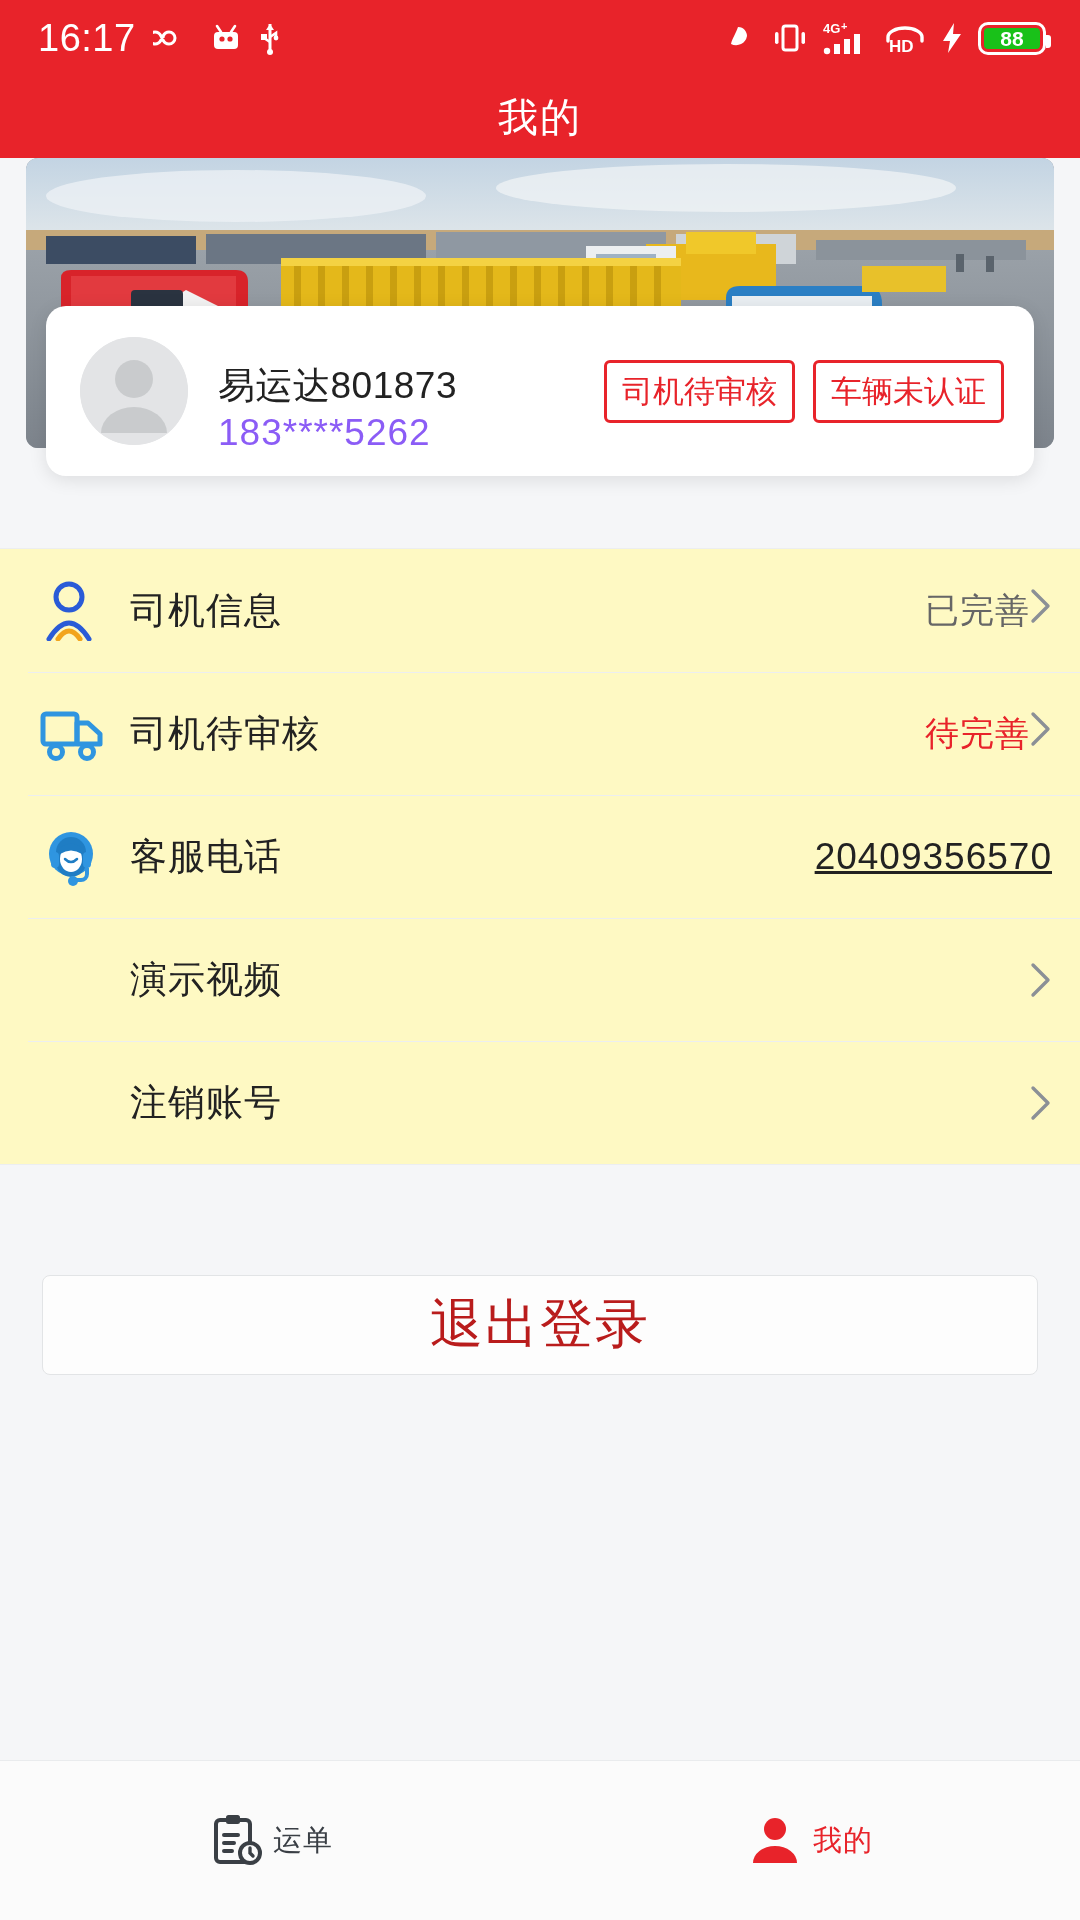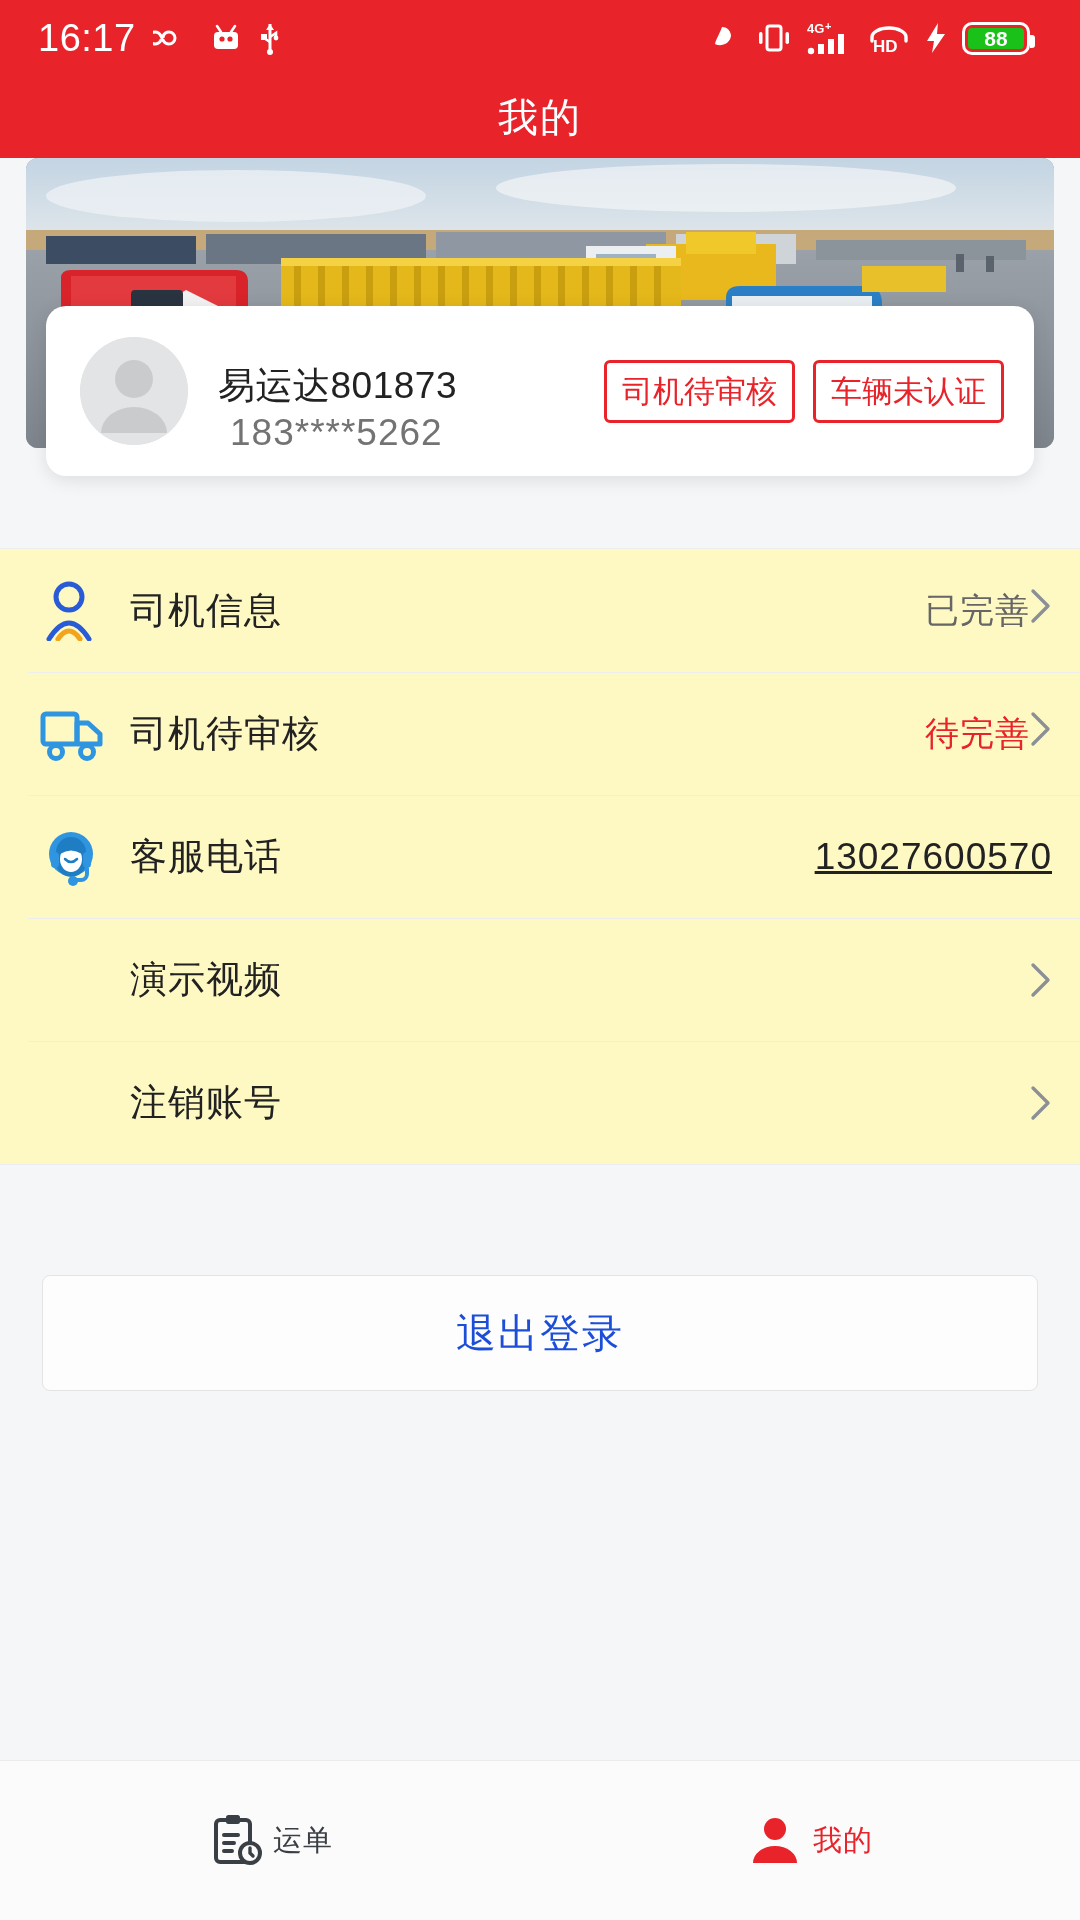--- a/index.html
+++ b/index.html
@@ -8,21 +8,21 @@
     font-family:"Liberation Sans","DejaVu Sans",sans-serif;
     background:#f5f6f8;
     overflow:hidden;
   }
   #app { position:relative; width:1080px; height:1920px; display:flex; flex-direction:column; background:#f5f6f8; }
 
   
   .statusbar {
     height:76px; background:#E8232A; color:#fff;
     display:flex; align-items:center; justify-content:space-between;
-    padding:0 50px 0 38px; flex:none;
+    padding:0 34px 0 38px; flex:none;
   }
   .sb-left { display:flex; align-items:center; gap:17px; }
   .sb-time { font-size:38px; font-weight:400; letter-spacing:0.5px; line-height:1; }
   .sb-right { display:flex; align-items:center; gap:15px; }
   .sb-ico { display:flex; align-items:center; justify-content:center; }
   .battery {
     display:flex; align-items:center; justify-content:center;
     width:68px; height:33px; border:3px solid #fff; border-radius:10px;
     position:relative; padding:3px;
   }
@@ -65,21 +65,21 @@
     padding:0 30px 0 34px;
     z-index:3;
   }
   .avatar {
     width:108px; height:108px; border-radius:50%; background:#e3e4e6;
     flex:none; display:flex; align-items:center; justify-content:center;
     overflow:hidden;
   }
   .pinfo { margin-left:30px; flex:none; }
   .pname { font-size:37px; color:#222; line-height:1.28; letter-spacing:0.5px; white-space:nowrap;margin-top:36px; }
-  .pphone { font-size:37px; color:#737373; line-height:1.28; letter-spacing:1px; white-space:nowrap;margin-left:12px; }
+  .pphone { font-size:37px; color:#8b5cf6; line-height:1.28; letter-spacing:1px; white-space:nowrap; }
   .badges { margin-left:auto; display:flex; gap:18px; }
   .badge {
     border:3px solid #E8232A; color:#E8232A; border-radius:6px;
     font-size:31px; padding:13px 15px; white-space:nowrap; line-height:1;
   }
 
   
   .menu {
     margin-top:72px; background:#fdfdfd;
     border-top:1px solid #eceef0; border-bottom:1px solid #eceef0;
@@ -96,23 +96,23 @@
   .row-right { margin-left:auto; display:flex; gap:0; }
   .row-value { font-size:34px; color:#666; letter-spacing:1px; }
   .row-value.red { color:#E8232A; }
   .row-value.link { color:#222; text-decoration:underline; font-size:37px; letter-spacing:1px; }
   .chev { width:22px; height:36px; flex:none; }
   .row.no-icon .row-label { margin-left:90px; }
 
   
   .logout-wrap { padding:0 42px; margin-top:110px; }
   .logout {
-    height:116px; background:#fdfdfd; border:1px solid #e2e4e6; border-radius:8px;
+    height:100px; background:#fdfdfd; border:1px solid #e2e4e6; border-radius:8px;
     display:flex; align-items:center; justify-content:center;
-    color:#1d4ed8; font-size:40px; letter-spacing:2px;
+    color:#b91c1c; font-size:53px; letter-spacing:2px;
   }
 
   
   .bottomnav {
     flex:none; height:160px; background:#fbfbfb;
     border-top:1px solid #e9ebed; display:flex;
   }
   .tab { flex:1; display:flex; flex-direction:row; align-items:center; justify-content:center; gap:10px; }
   .tab-label { font-size:29px; letter-spacing:1px; }
   .tab.inactive .tab-label { color:#3a3f45; }
@@ -352,21 +352,21 @@
             <path d="M20 22q11-9 22 0v6q-11-7-22 0z" fill="#1f7dc4"></path>
             <rect x="11" y="26" width="8" height="16" rx="4" fill="#2f95e0"></rect>
             <rect x="43" y="26" width="8" height="16" rx="4" fill="#2f95e0"></rect>
             <path d="M47 42v6a6 6 0 0 1-6 6h-6" fill="none" stroke="#2f95e0" stroke-width="4"></path>
             <circle cx="33" cy="55" r="5" fill="#2f95e0"></circle>
             <path d="M25 33q6 6 12 0" fill="none" stroke="#1f7dc4" stroke-width="2.5" stroke-linecap="round"></path>
           </svg>
         </span>
         <span class="row-label">客服电话</span>
         <span class="row-right">
-          <span class="row-value link">13027600570</span>
+          <span class="row-value link">20409356570</span>
         </span>
       </div>
 
       <div class="row no-icon">
         <span class="row-label">演示视频</span>
         <span class="row-right">
           <svg class="chev" viewBox="0 0 22 36">
               <path d="M3 3l15 15L3 33" fill="none" stroke="#8b9096" stroke-width="3.4" stroke-linecap="round" stroke-linejoin="round"></path>
             </svg>
         </span>

